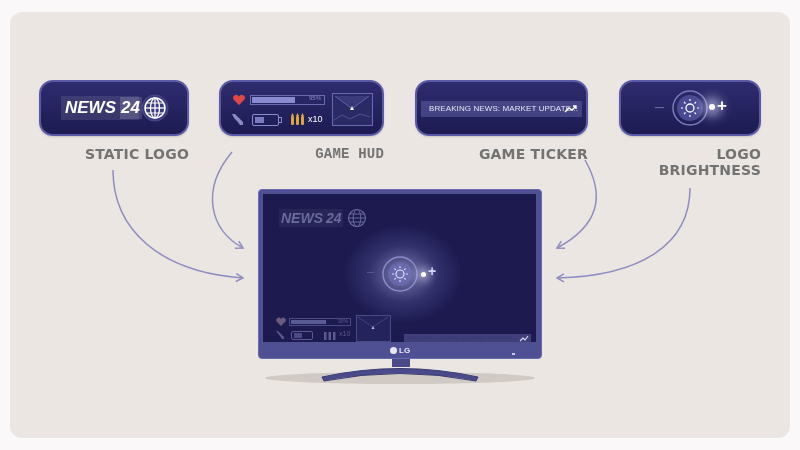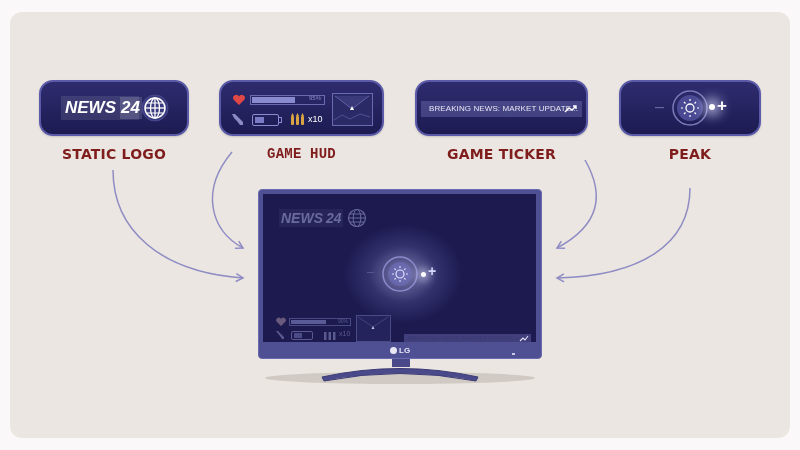--- a/index.html
+++ b/index.html
@@ -1,19 +1,19 @@
 <!DOCTYPE html>
 <html><head>
 <meta charset="utf-8">
 <style>
   html,body{margin:0;padding:0;}
   body{width:800px;height:450px;background:#fbf8fa;position:relative;overflow:hidden;font-family:"Liberation Sans",sans-serif;}
   .canvas{position:absolute;left:10px;top:12px;width:780px;height:426px;background:#ebe6e1;border-radius:12px;}
   .card{position:absolute;height:56px;border-radius:14px;background:linear-gradient(180deg,#2e2c6e 0%,#1d1b52 100%);border:2px solid #5a5aa8;box-sizing:border-box;box-shadow:0 1px 2px rgba(0,0,0,0.15);}
-  .label{position:absolute;font-family:"DejaVu Sans",sans-serif;font-weight:bold;color:#7f1d1d;font-size:14px;text-align:center;letter-spacing:0.2px;line-height:16px;}
+  .label{position:absolute;font-family:"DejaVu Sans",sans-serif;font-weight:bold;color:#737373;font-size:14px;text-align:right;letter-spacing:0.2px;line-height:16px;}
   svg{position:absolute;left:0;top:0;}
 </style>
 </head>
 <body>
 
 <div class="canvas"></div>
 
 <svg width="800" height="450">
   <defs>
     <marker id="ah" markerWidth="10" markerHeight="10" refX="8" refY="5" orient="auto" markerUnits="userSpaceOnUse">
@@ -88,21 +88,22 @@
   <svg width="40" height="40" style="left:49px;top:6px;">
     <circle cx="20" cy="20" r="17" fill="none" stroke="#7a7ab8" stroke-width="1.5"></circle>
     <circle cx="20" cy="20" r="13" fill="#4a4a94"></circle>
     <circle cx="20" cy="20" r="4" fill="none" stroke="#fff" stroke-width="1.3"></circle>
     <path d="M20,11 V13 M20,27 V29 M11,20 H13 M27,20 H29 M14,14 L15.5,15.5 M24.5,24.5 L26,26 M14,26 L15.5,24.5 M24.5,15.5 L26,14" stroke="#fff" stroke-width="1.2"></path>
   </svg>
   <div style="position:absolute;left:88px;top:22px;width:6px;height:6px;border-radius:50%;background:#fff;box-shadow:0 0 12px 6px rgba(220,220,255,0.7);"></div>
   <span style="position:absolute;left:96px;top:14px;color:#fff;font-size:17px;font-weight:bold;">+</span>
 </div>
 <div class="label" style="left:619px;top:146px;width:142px;">
-  <div>PEAK</div>
+  <div>LOGO</div>
+  <div>BRIGHTNESS</div>
 </div>
 
 <div style="position:absolute;left:265px;top:372px;width:270px;height:12px;border-radius:50%;background:rgba(150,140,130,0.3);"></div>
 <svg width="800" height="450">
   <rect x="392" y="357" width="18" height="10" fill="#4a4a8a"></rect>
   <path d="M322,377 Q400,360 478,377 L476,381 Q400,366 324,381 Z" fill="#4a4a8a" stroke="#3a3a76" stroke-width="1"></path>
 </svg>
 <div style="position:absolute;left:258px;top:189px;width:284px;height:170px;background:#4f4f94;border:1.5px solid #6a6aaf;border-radius:4px;box-sizing:border-box;">
   <div style="position:absolute;left:4px;top:4px;width:273px;height:148px;background:#1c1a4f;overflow:hidden;">
 

